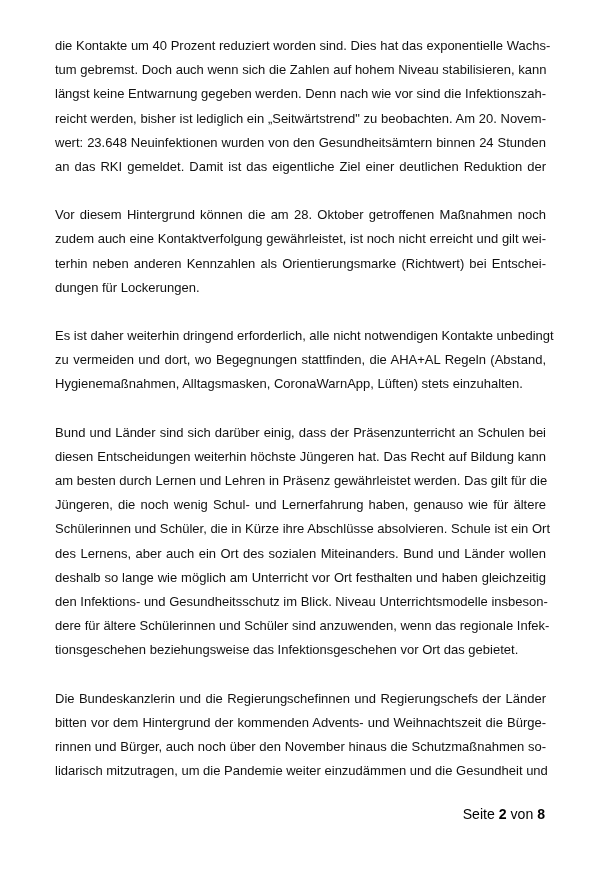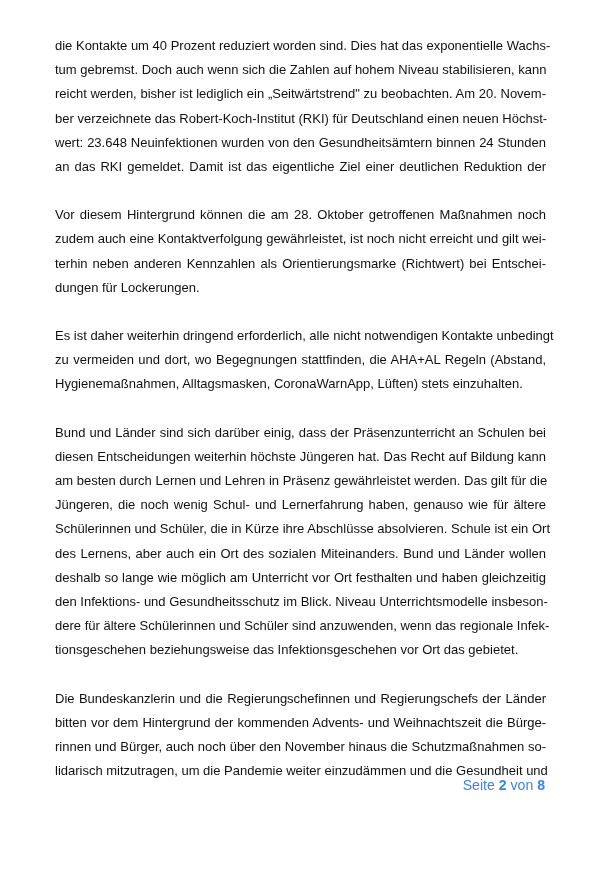--- a/index.html
+++ b/index.html
@@ -34,37 +34,37 @@
       text-align-last: justify;
       white-space: nowrap;
     }
     .para .ln.last {
       text-align-last: left;
     }
     .gap { height: 24px; }
     .footer {
       position: absolute;
       right: 55px;
-      top: 775px;
+      top: 804px;
       font-size: 14.1px;
       line-height: 20px;
-      color: #3b82f6;
+      color: #000000;
     }
     .footer b { font-weight: bold; }
   </style>
 </head>
 <body>
 
 <div class="page">
 
   <p class="para">
     <span class="ln">die Kontakte um 40 Prozent reduziert worden sind. Dies hat das exponentielle Wachs-</span>
     <span class="ln">tum gebremst. Doch auch wenn sich die Zahlen auf hohem Niveau stabilisieren, kann</span>
+    <span class="ln">längst keine Entwarnung gegeben werden. Denn nach wie vor sind die Infektionszah-</span>
     <span class="ln">reicht werden, bisher ist lediglich ein „Seitwärtstrend" zu beobachten. Am 20. Novem-</span>
-    <span class="ln">ber verzeichnete das Robert-Koch-Institut (RKI) für Deutschland einen neuen Höchst-</span>
     <span class="ln">wert: 23.648 Neuinfektionen wurden von den Gesundheitsämtern binnen 24 Stunden</span>
     <span class="ln">an das RKI gemeldet. Damit ist das eigentliche Ziel einer deutlichen Reduktion der</span>
   </p>
 
   <div class="gap"></div>
 
   <p class="para">
     <span class="ln">Vor diesem Hintergrund können die am 28. Oktober getroffenen Maßnahmen noch</span>
     <span class="ln">zudem auch eine Kontaktverfolgung gewährleistet, ist noch nicht erreicht und gilt wei-</span>
     <span class="ln">terhin neben anderen Kennzahlen als Orientierungsmarke (Richtwert) bei Entschei-</span>

